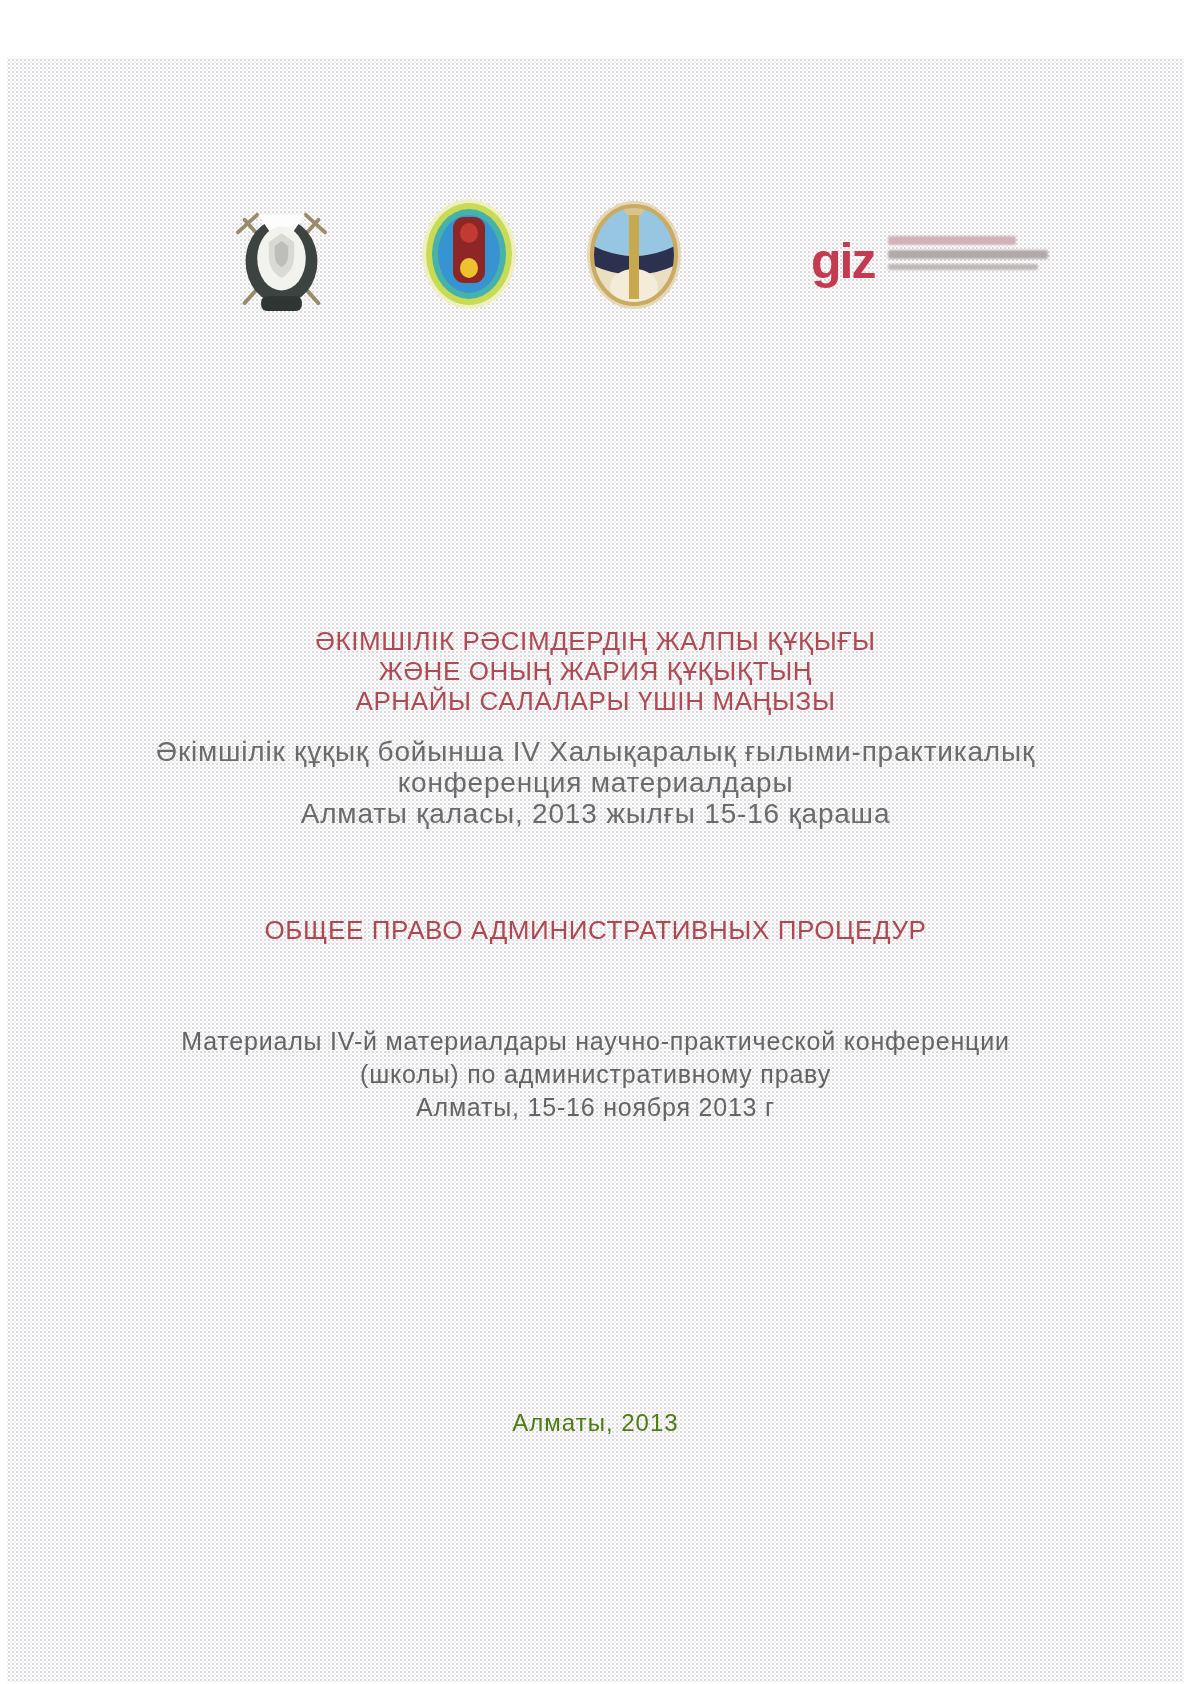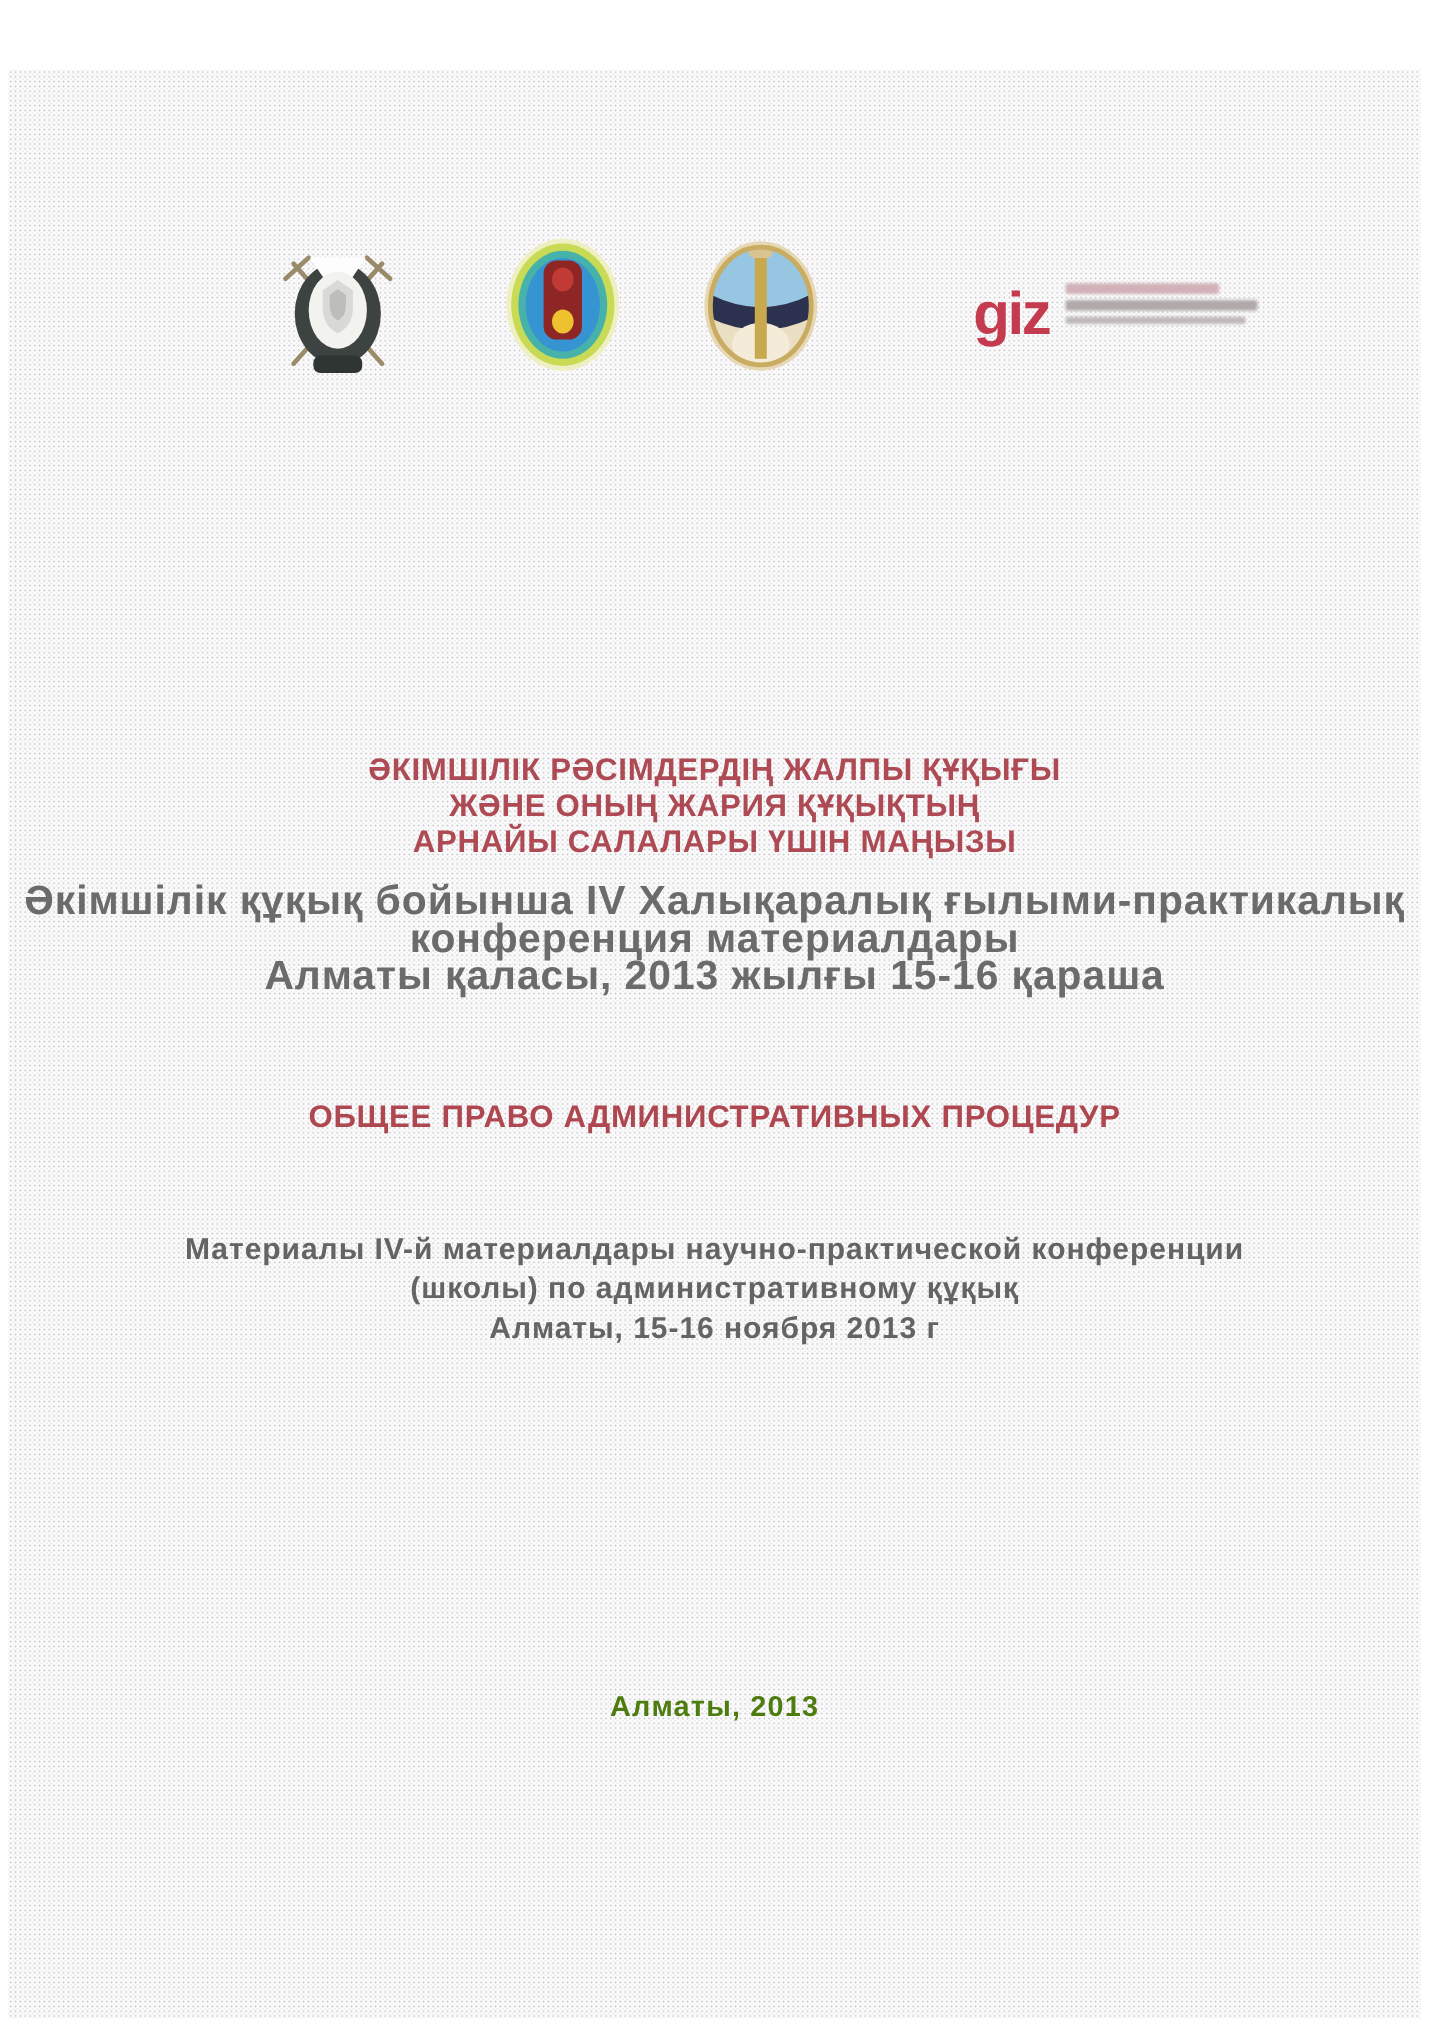--- a/index.html
+++ b/index.html
@@ -24,24 +24,24 @@
   .giz-text{
     font-weight:bold;font-size:50px;line-height:50px;color:#c43b50;
     letter-spacing:-2px;filter:blur(0.5px);
   }
   .giz-lines{margin-left:14px;display:flex;flex-direction:column;gap:5px;}
   .giz-line{filter:blur(1.3px);border-radius:2px;}
   .giz-line.l1{width:128px;height:9px;background:#d2b2b8;}
   .giz-line.l2{width:160px;height:9px;background:#b2aaaa;}
   .giz-line.l3{width:150px;height:6px;background:#c0b8b8;}
   
-  .tblock{position:absolute;left:0;right:0;text-align:center;font-weight:bold;}
+  .tblock{position:absolute;left:0;right:0;text-align:center;font-weight:normal;}
   .tblock div{white-space:nowrap;}
   .kz-title{top:626px;font-size:26px;line-height:30px;color:#ae4a53;letter-spacing:0.6px;filter:blur(0.4px);}
-  .kz-sub{top:736px;font-size:34px;line-height:31px;color:#6b6b6b;letter-spacing:0.8px;filter:blur(0.4px);}
+  .kz-sub{top:736px;font-size:28px;line-height:31px;color:#6b6b6b;letter-spacing:0.8px;filter:blur(0.4px);}
   .ru-title{top:916px;font-size:26px;line-height:29px;color:#af4750;letter-spacing:0.6px;filter:blur(0.4px);}
   .ru-sub{top:1025px;font-size:25px;line-height:33px;color:#646464;letter-spacing:0.8px;filter:blur(0.4px);}
   .footer-line{top:1409px;font-size:24px;line-height:28px;color:#4d7c0f;letter-spacing:1px;filter:blur(0.4px);}
 </style>
 </head>
 <body>
 
 <div class="scan-area"></div>
 
 <div class="logo" style="left:233px;top:202px;">
@@ -113,19 +113,19 @@
   <div>конференция материалдары</div>
   <div>Алматы қаласы, 2013 жылғы 15-16 қараша</div>
 </div>
 
 <div class="tblock ru-title">
   <div>ОБЩЕЕ ПРАВО АДМИНИСТРАТИВНЫХ ПРОЦЕДУР</div>
 </div>
 
 <div class="tblock ru-sub">
   <div>Материалы IV-й материалдары научно-практической конференции</div>
-  <div>(школы) по административному құқық</div>
+  <div>(школы) по административному праву</div>
   <div>Алматы, 15-16 ноября 2013 г</div>
 </div>
 
 <div class="tblock footer-line">
   <div>Алматы, 2013</div>
 </div>
 
 </body></html>

